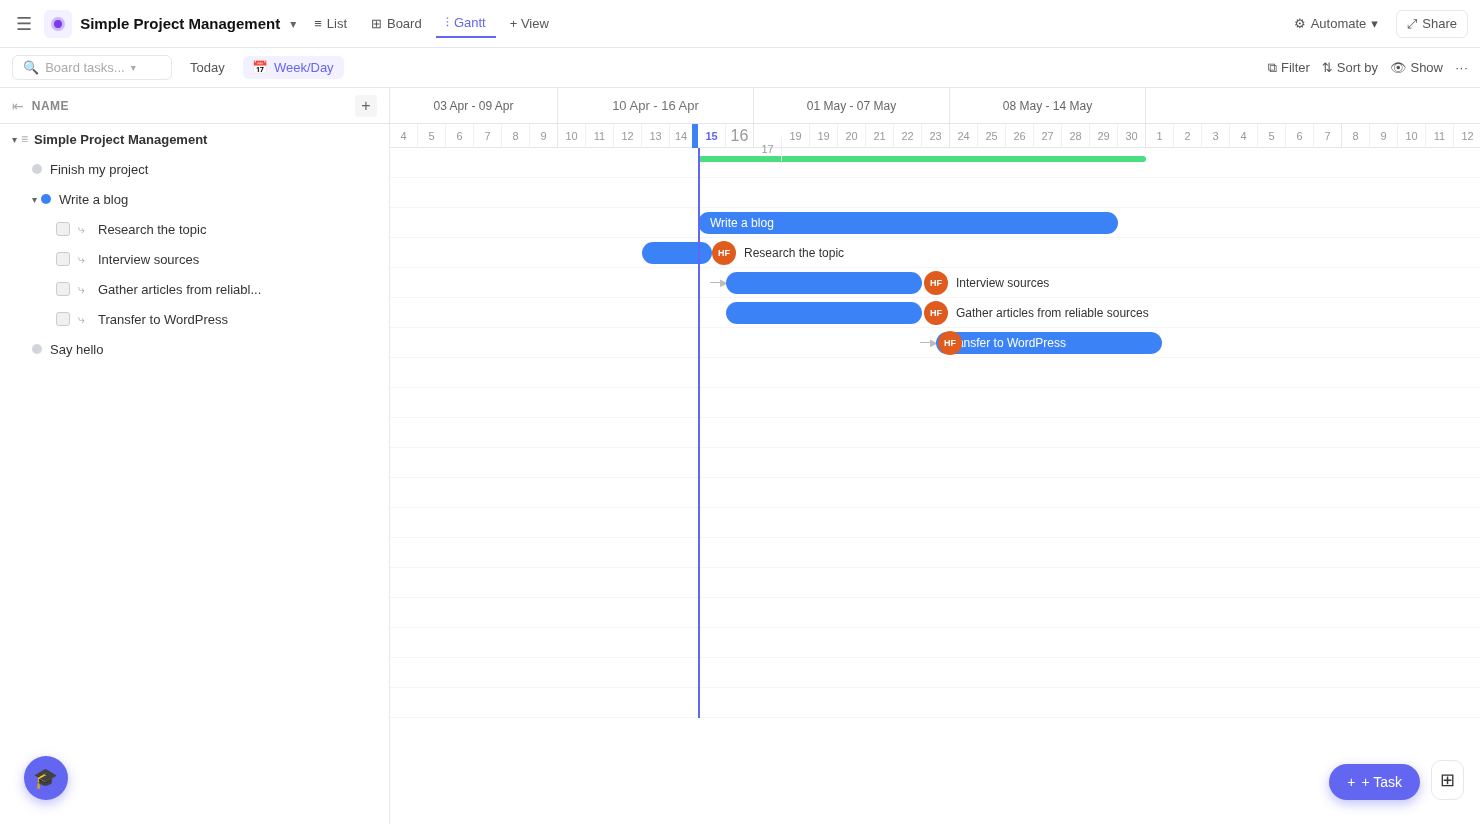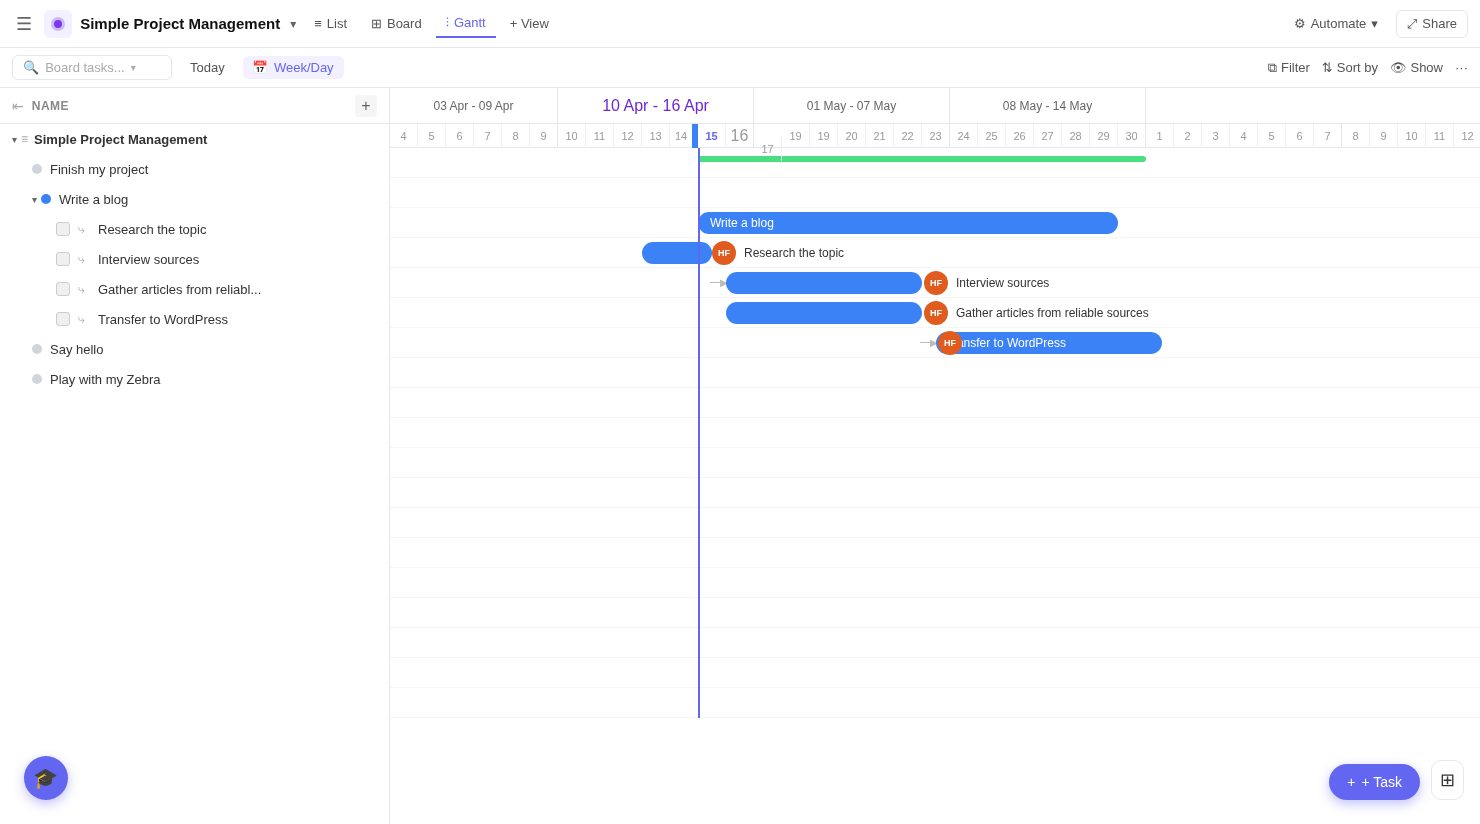--- a/index.html
+++ b/index.html
@@ -185,34 +185,30 @@
       <span class="task-icon">⤷</span>
       <span class="task-text">Transfer to WordPress</span>
     </div>
 
     <div class="task-item subtask-indent">
       <div class="bullet-dot-gray"></div>
       <span class="task-text">Say hello</span>
     </div>
 
 
-    <div class="task-item subtask-indent">
-      <div class="bullet-dot-gray"></div>
-      <span class="task-text">Play with my Zebra</span>
-    </div>
   </div>
 
   <div class="gantt-container">
     <div style="position:relative; min-width: 1092px;">
 
       <div style="display:flex; border-bottom:1px solid #e5e7eb; height:36px; position:sticky; top:0; background:#fff; z-index:10;">
 
         <div style="width:168px; display:flex; align-items:center; justify-content:center; font-size:12px; color:#666; font-weight:500; border-right:1px solid #e5e7eb; flex-shrink:0;">03 Apr - 09 Apr</div>
 
-        <div style="width:196px; display:flex; align-items:center; justify-content:center; font-size:16px; color:#6d28d9; font-weight:500; border-right:1px solid #e5e7eb; flex-shrink:0;">10 Apr - 16 Apr</div>
+        <div style="width:196px; display:flex; align-items:center; justify-content:center; font-size:13px; color:#737373; font-weight:500; border-right:1px solid #e5e7eb; flex-shrink:0;">10 Apr - 16 Apr</div>
 
 
 
         <div style="width:196px; display:flex; align-items:center; justify-content:center; font-size:12px; color:#666; font-weight:500; border-right:1px solid #e5e7eb; flex-shrink:0;">01 May - 07 May</div>
 
         <div style="width:196px; display:flex; align-items:center; justify-content:center; font-size:12px; color:#666; font-weight:500; border-right:1px solid #e5e7eb; flex-shrink:0;">08 May - 14 May</div>
       </div>
 
       <div style="display:flex; border-bottom:1px solid #e5e7eb; height:24px; position:sticky; top:36px; background:#fff; z-index:10;">
 

